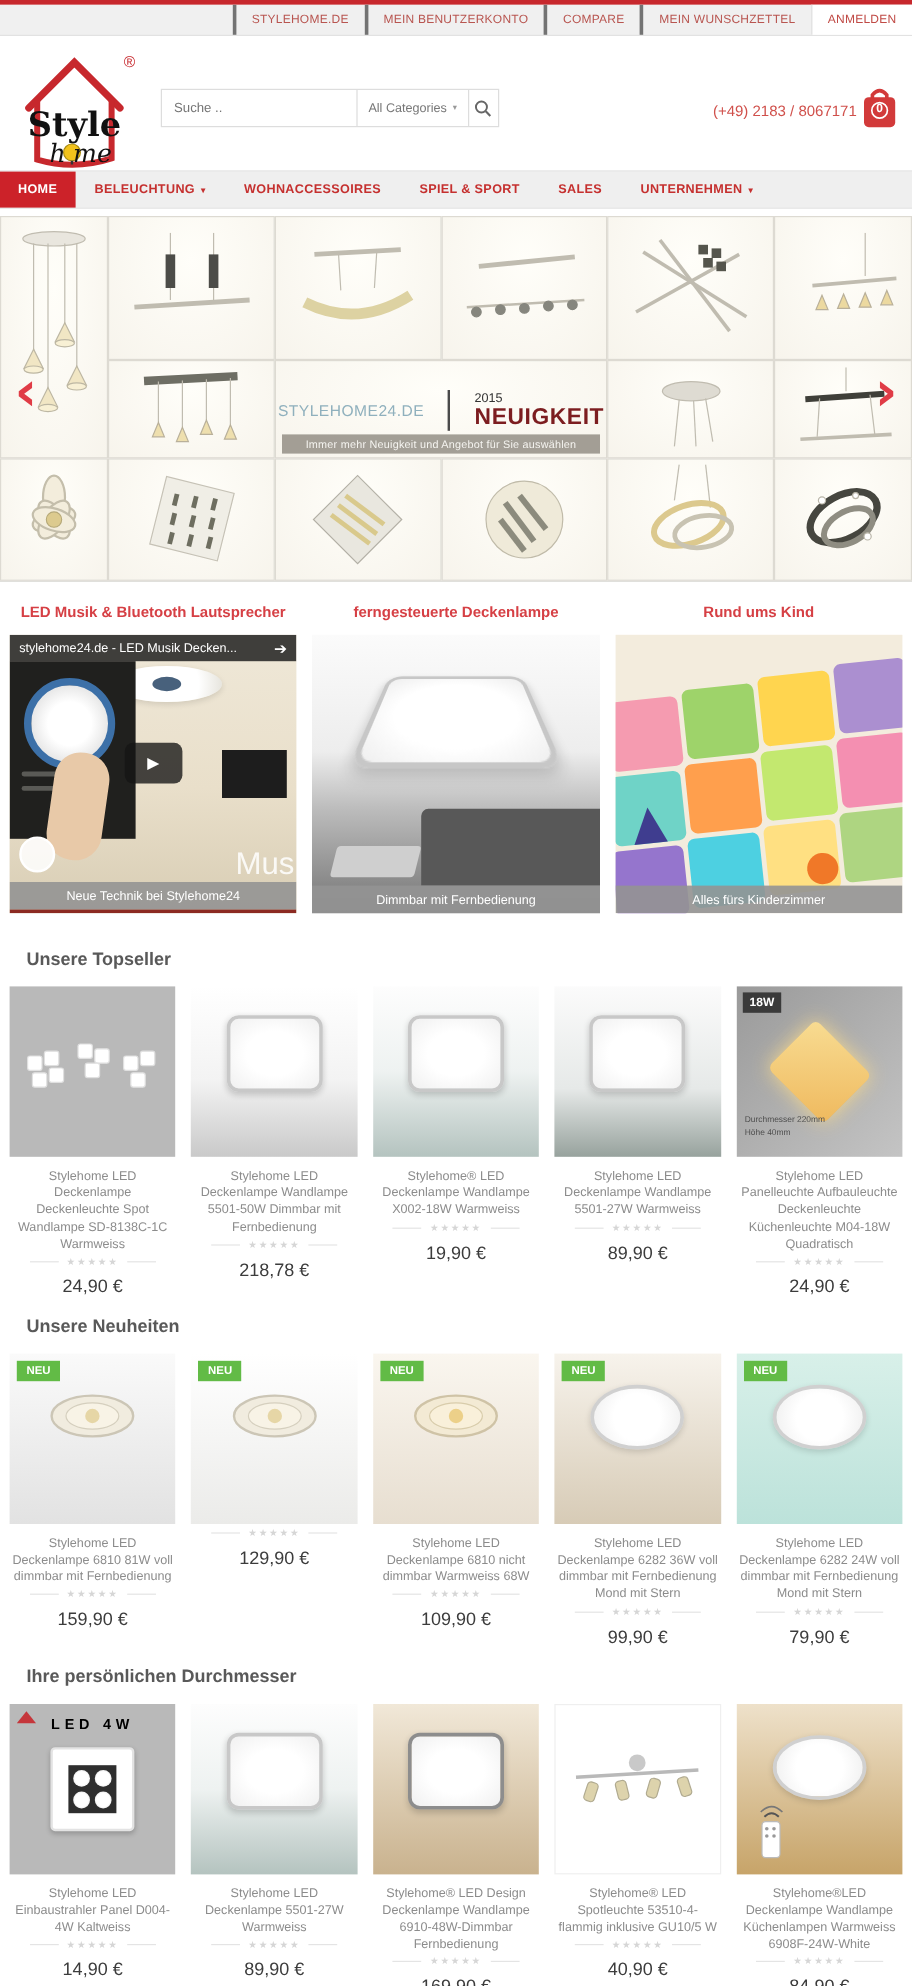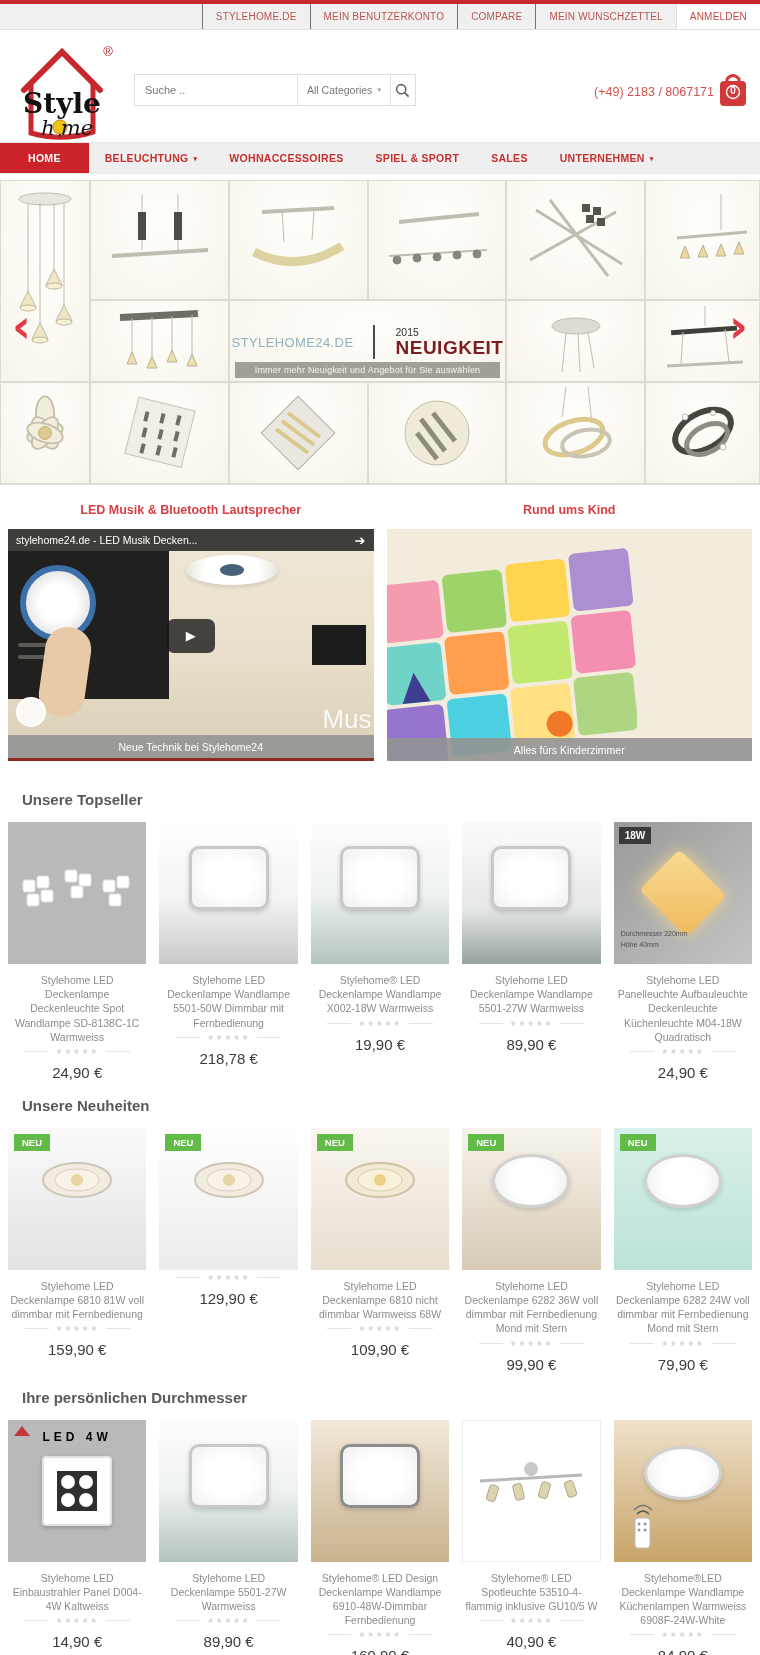--- a/index.html
+++ b/index.html
@@ -1,38 +1,38 @@
 <!DOCTYPE html>
 <html><head>
 <meta charset="utf-8">
 <style>
   html,body{margin:0;padding:0;background:#fff}
   .page{width:760px;min-height:1655px;background:#fff;font-family:"Liberation Sans",sans-serif;position:relative;overflow:hidden}
   
   .topline{height:4px;background:#c7282d}
   .topbar{height:25px;background:#f0f0f0;border-bottom:1px solid #e2e2e2;display:flex;justify-content:flex-end;align-items:stretch;font-size:10px}
-  .tb-item{padding:0 13px;display:flex;align-items:center;color:#b85550;border-left:1px solid #737373;letter-spacing:.2px;cursor:pointer}
+  .tb-item{padding:0 13px;display:flex;align-items:center;color:#b85550;border-left:3px solid #737373;letter-spacing:.2px;cursor:pointer}
   .tb-item.last{background:#fff;border-left:1px solid #ddd;color:#c04a45}
   
   .header{display:flex;align-items:flex-start;padding:10px 12px 8px 10px;height:112px;box-sizing:border-box}
   .logo{width:118px;position:relative;flex:0 0 auto}
   .search-wrap{margin-left:6px;margin-top:34px}
   .search-group{display:flex;height:32px;border:1px solid #ddd;width:282px;background:#fff;box-sizing:border-box}
   .search-input{flex:1;border:0;outline:none;font-size:11px;color:#888;padding:0 10px;font-family:"Liberation Sans",sans-serif;background:transparent}
   .search-cat{border-left:1px solid #ddd;padding:0 9px;font-size:10.5px;color:#777;display:flex;align-items:center;gap:5px;cursor:pointer;white-space:nowrap}
   .search-cat .chev{font-size:7px;color:#999}
   .search-btn{border-left:1px solid #ddd;width:36px;display:flex;align-items:center;justify-content:center;background:#fff;cursor:pointer}
   .header-right{margin-left:auto;display:flex;align-items:center;gap:4px;margin-top:32px}
   .phone{color:#d0504b;font-size:12.5px;white-space:nowrap}
   .cart{position:relative;cursor:pointer}
   .cart-count{position:absolute;top:13px;left:0;right:0;text-align:center;color:#fff;font-size:10px;font-weight:bold}
   
   .nav{background:#efefef;border-top:1px solid #e6e6e6;border-bottom:1px solid #e6e6e6;display:flex;height:30px;align-items:stretch}
   .nav-item{display:flex;align-items:center;gap:5px;padding:0 16px;font-size:10.5px;font-weight:bold;color:#c5302f;letter-spacing:.3px;cursor:pointer}
-  .nav-item.active{background:#cc2229;color:#fff;padding:0 28px}
+  .nav-item.active{background:#cc2229;color:#fff;padding:0 15px}
   .nav-item .chev{font-size:7px;margin-top:1px}
   
   .hero{position:relative;margin-top:6px;background:#fdfcf8;border-bottom:1px solid #e0e0dc}
   .hero-grid{display:grid;grid-template-columns:90px 1fr 1fr 1fr 1fr 115px;grid-template-rows:120px 82px 102px}
   .tile{border:1px solid #dddad2;background:radial-gradient(ellipse at 50% 30%,#fffef9 0%,#f7f4ec 100%);display:flex;align-items:center;justify-content:center;position:relative;overflow:hidden;cursor:pointer}
   .tile svg{stroke:#c0bcb0;fill:none}
   .t-a{grid-row:1/3;grid-column:1}
   .t-h{grid-column:3/5;flex-direction:column}
   .hero-brandrow{display:flex;align-items:center;gap:20px;justify-content:flex-end;margin-top:2px}
   .hero-brand{color:#8fb0bd;font-size:13px;letter-spacing:.4px}
@@ -403,20 +403,29 @@
         <button class="pv-play">
             <span>▶</span>
           </button>
         <div class="pv-circle"></div>
         <div class="pv-watermark">Mus</div>
         <div class="promo-caption" style="bottom:3px">Neue Technik bei Stylehome24</div>
         <div class="pv-progress"></div>
       </div>
     </div>
     <div class="promo">
+      <div class="promo-title">ferngesteuerte Deckenlampe</div>
+      <div class="promo-img p2">
+        <div class="p2-lamp"></div>
+        <div class="p2-table"></div>
+        <div class="p2-sofa"></div>
+        <div class="promo-caption">Dimmbar mit Fernbedienung</div>
+      </div>
+    </div>
+    <div class="promo">
       <div class="promo-title">Rund ums Kind</div>
       <div class="promo-img p3">
         <svg width="260" height="230" viewBox="0 0 260 230">
           <g transform="rotate(-6 130 120)">
             <rect x="10" y="30" width="60" height="58" rx="6" fill="#f59bb0"></rect>
               <rect x="74" y="26" width="60" height="58" rx="6" fill="#9ed36a"></rect>
               <rect x="138" y="22" width="60" height="58" rx="6" fill="#ffd54f"></rect>
               <rect x="202" y="18" width="60" height="58" rx="6" fill="#ab8fd0"></rect>
             <rect x="6" y="92" width="60" height="58" rx="6" fill="#6fd3c7"></rect>
               <rect x="70" y="88" width="60" height="58" rx="6" fill="#ff9f4d"></rect>

